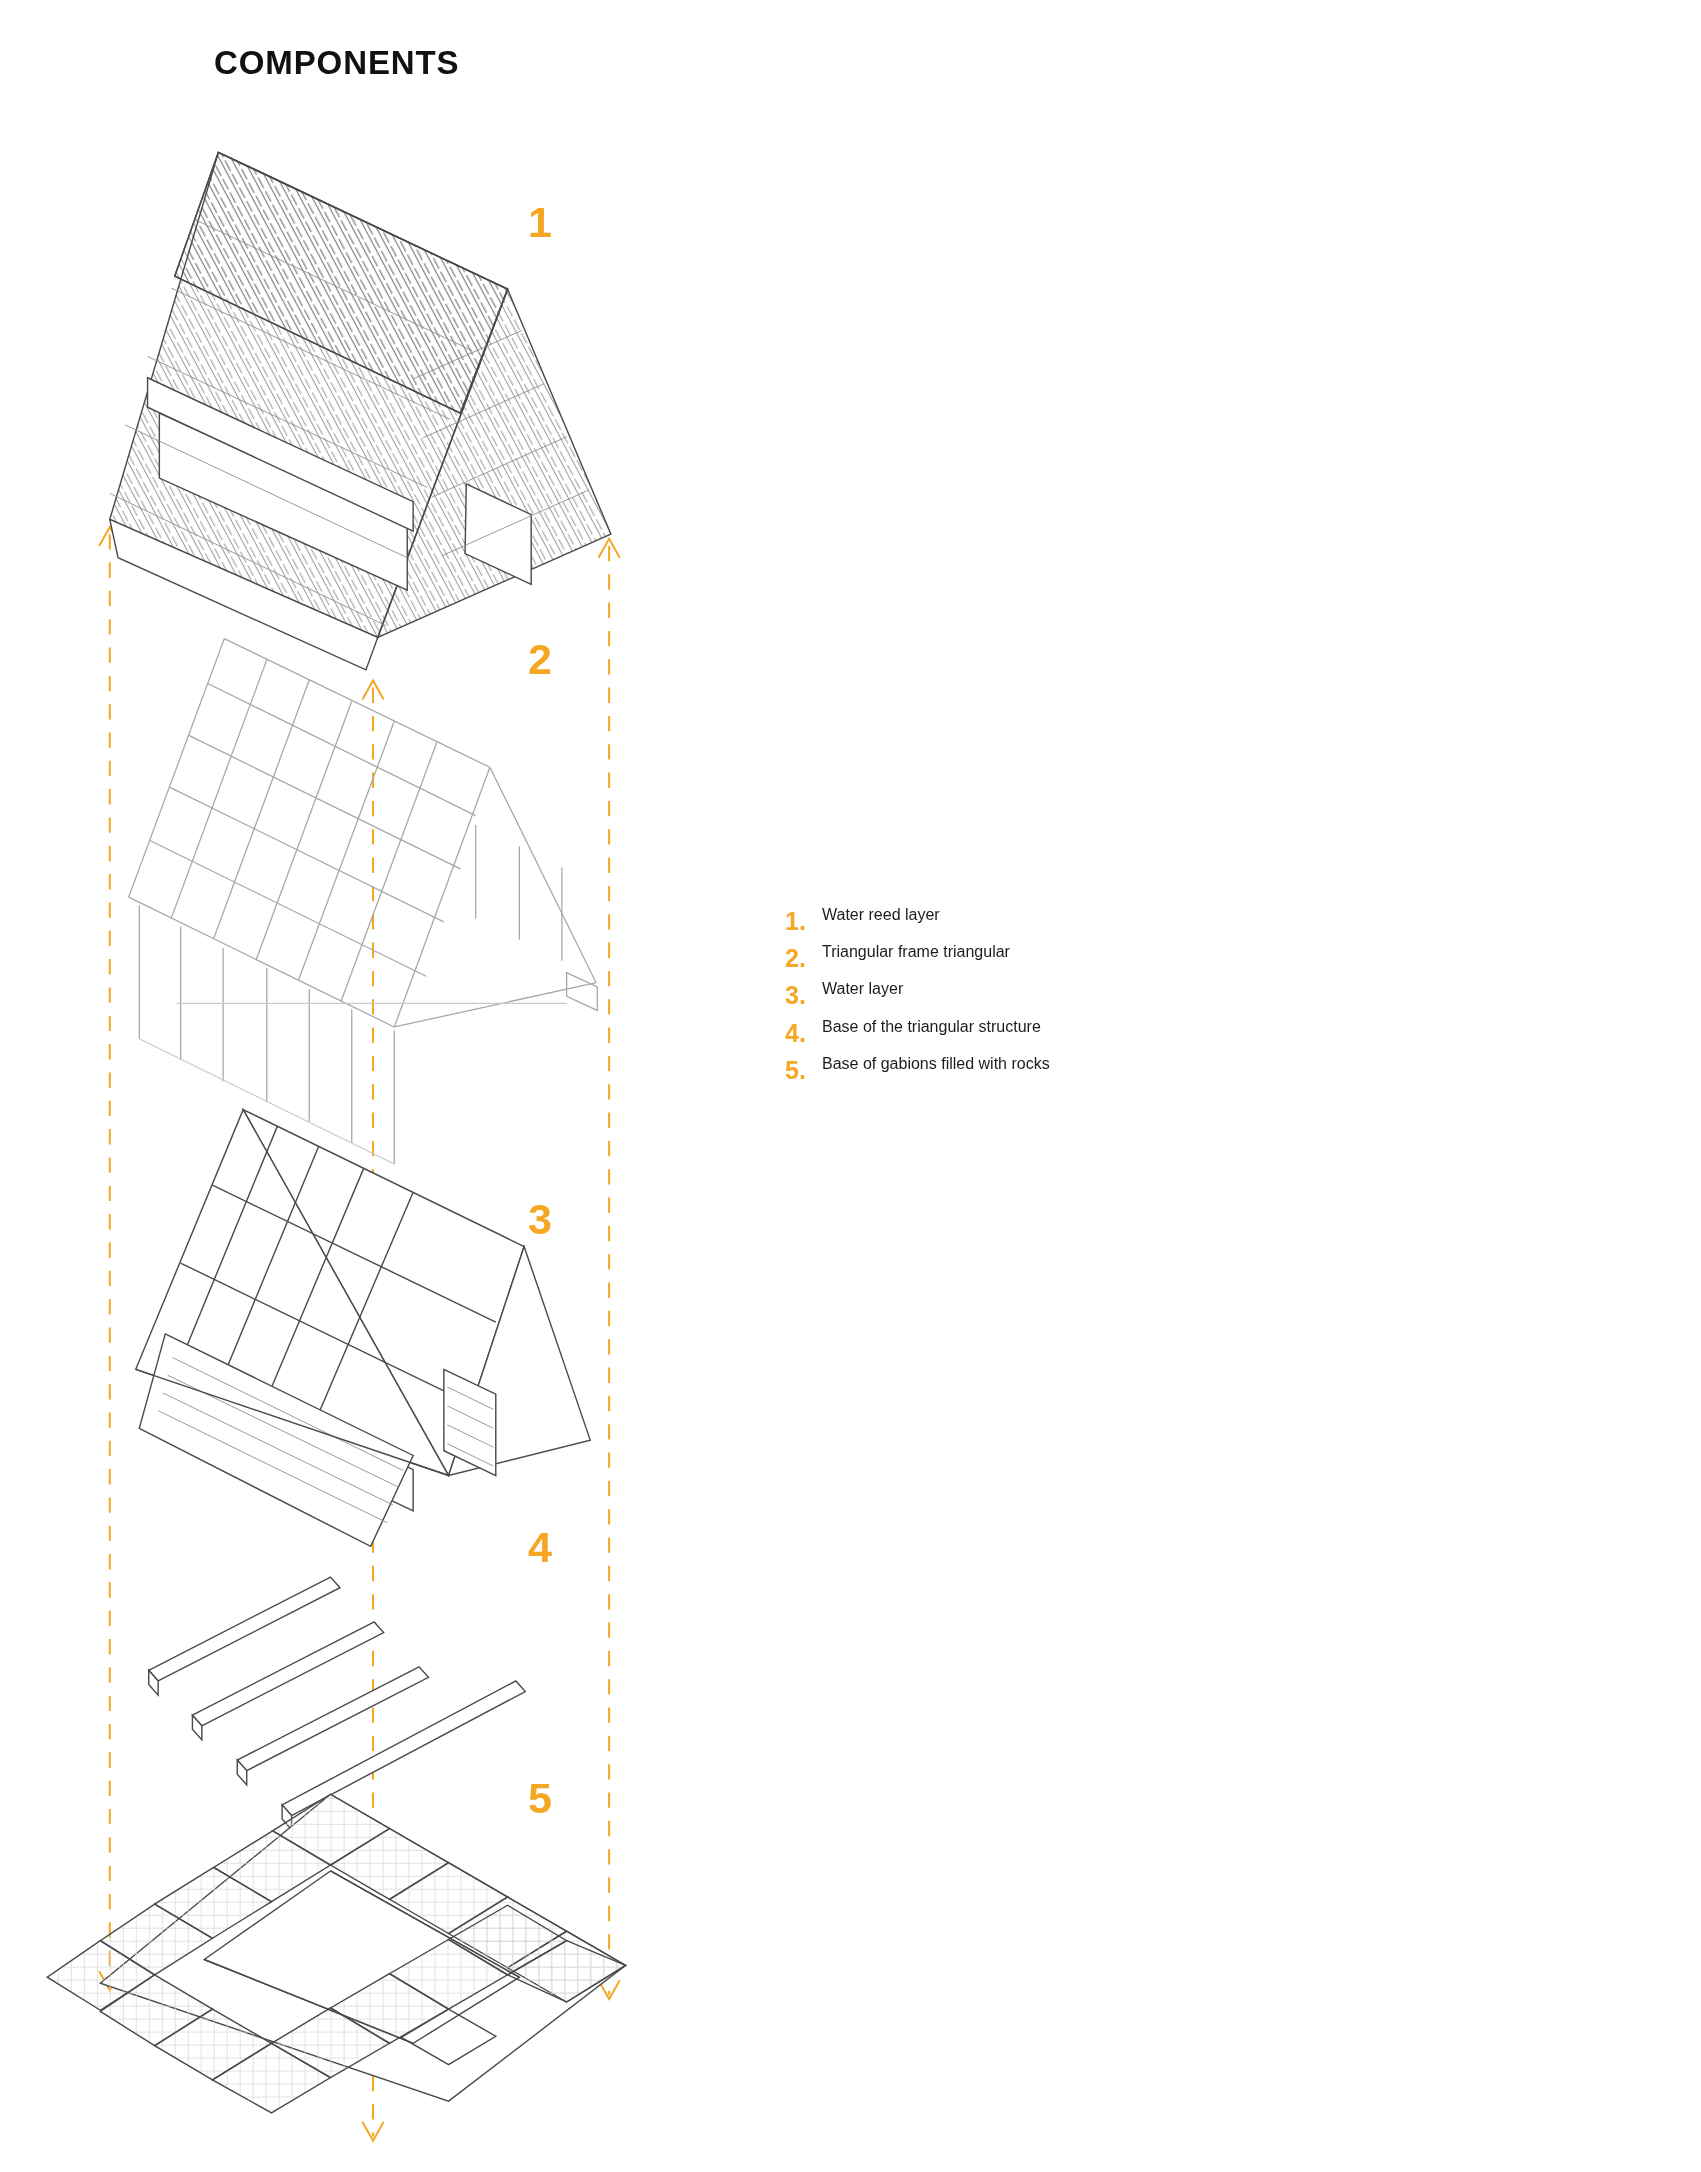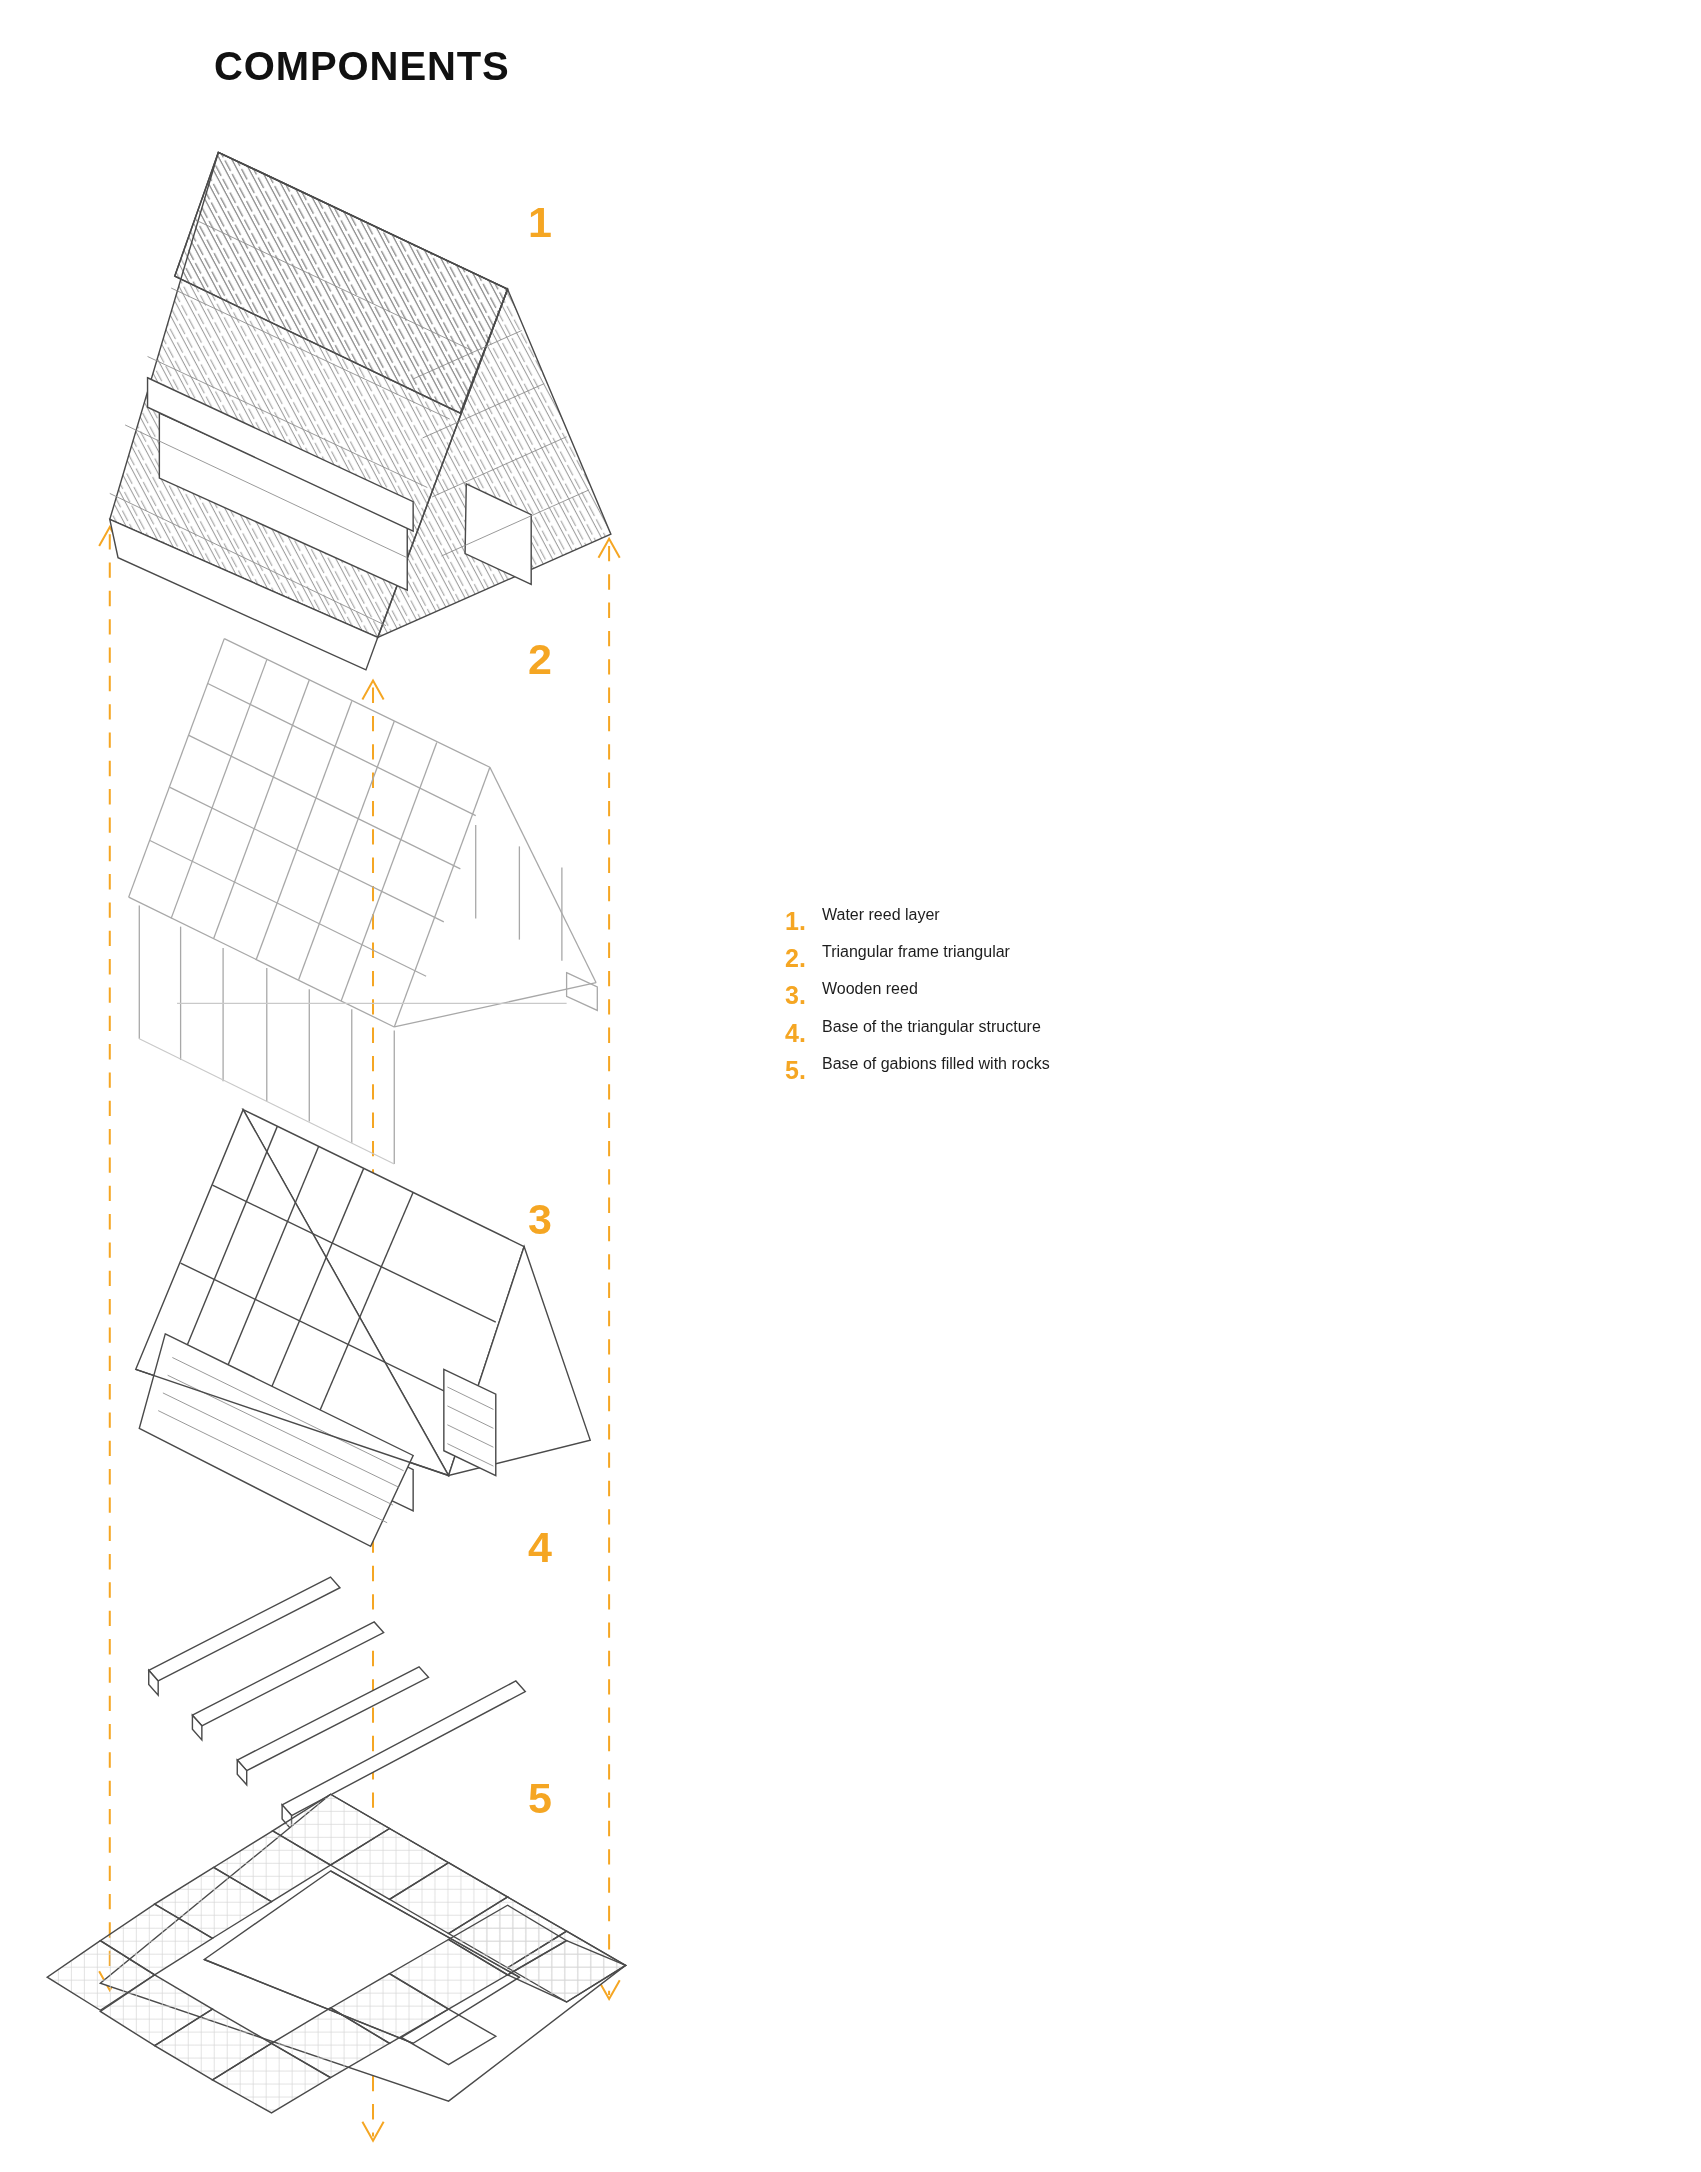--- a/index.html
+++ b/index.html
@@ -15,21 +15,21 @@
     position: relative;
     width: 1701px;
     height: 2172px;
     background: #ffffff;
     overflow: hidden;
   }
   #title {
     position: absolute;
     left: 214px;
     top: 44px;
-    font-size: 40px;
+    font-size: 33px;
     font-weight: bold;
     letter-spacing: 0.9px;
     color: #111111;
   }
   .step-num {
     position: absolute;
     font-size: 43px;
     font-weight: bold;
     color: #F5A623;
     line-height: 1;
@@ -262,21 +262,21 @@
     <div class="legend-row">
       <div class="legend-num">1.</div>
       <div class="legend-label">Water reed layer</div>
     </div>
     <div class="legend-row">
       <div class="legend-num">2.</div>
       <div class="legend-label">Triangular frame triangular</div>
     </div>
     <div class="legend-row">
       <div class="legend-num">3.</div>
-      <div class="legend-label">Wooden reed</div>
+      <div class="legend-label">Water layer</div>
     </div>
     <div class="legend-row">
       <div class="legend-num">4.</div>
       <div class="legend-label">Base of the triangular structure</div>
     </div>
     <div class="legend-row">
       <div class="legend-num">5.</div>
       <div class="legend-label" style="max-width:413px;">Base of gabions filled with rocks</div>
     </div>
   </div>

